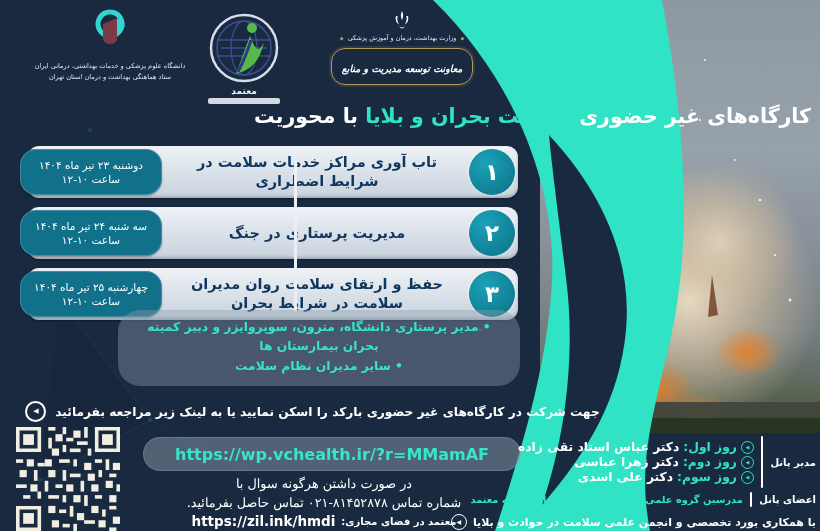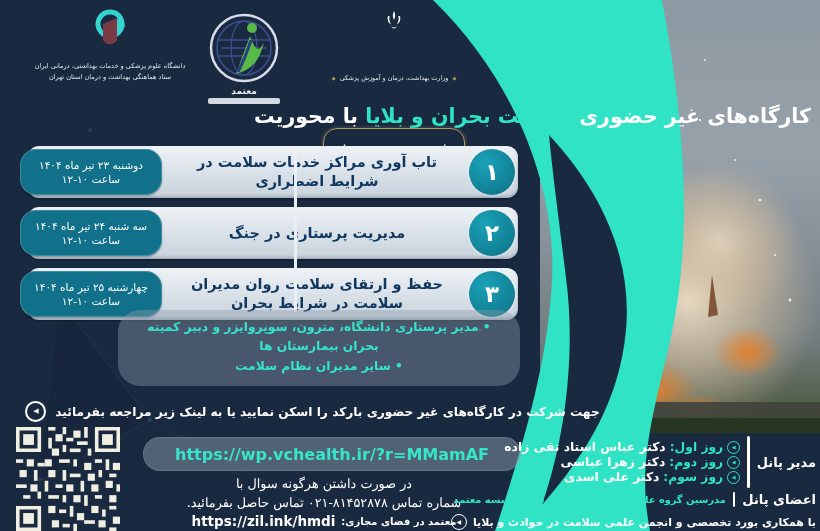--- a/index.html
+++ b/index.html
@@ -10,21 +10,21 @@
     direction:rtl;
   }
   .bg{position:absolute;inset:0;z-index:0;}
   
   .logo{position:absolute;z-index:3;display:flex;flex-direction:column;align-items:center;color:#e9edf4;}
   .logo-uni{left:30px;top:8px;width:160px;}
   .logo-uni .caption{font-size:6.6px;line-height:1.6;text-align:center;margin-top:3px;color:#dfe6ef;}
   .logo-motamed{left:196px;top:12px;width:96px;}
   .motamed-caption{font-size:9px;font-weight:bold;margin-top:2px;color:#f2f4f8;}
   .motamed-strip{width:72px;height:6px;background:#e9edf4;border-radius:2px;margin-top:2px;opacity:.9;}
-  .logo-ministry{left:330px;top:10px;width:128px;gap:40px;}
+  .logo-ministry{left:338px;top:10px;width:128px;}
   .ministry-line{font-size:6.4px;color:#e9edf4;margin-top:2px;display:flex;align-items:center;gap:4px;}
   .ornament{color:#b59a5a;font-size:5px;}
   .cartouche{
     margin-top:6px;border:1px solid #b59a5a;border-radius:14px;
     padding:8px 10px;position:relative;min-width:104px;text-align:center;
     box-shadow:0 0 0 2px rgba(181,154,90,.15);
   }
   .cartouche .script{font-family:"DejaVu Serif",serif;font-style:italic;font-size:9.5px;color:#fff;font-weight:bold;white-space:nowrap;}
   
   .title-row{
@@ -91,21 +91,21 @@
   .url-pill .url{color:#35e6c8;font-weight:bold;font-size:16px;direction:ltr;font-family:"DejaVu Sans",sans-serif;}
   
   .contact{position:absolute;z-index:3;left:118px;top:474px;width:412px;text-align:center;color:#fff;direction:rtl;}
   .contact .c1,.contact .c2{font-family:"DejaVu Serif",serif;font-size:12.8px;line-height:1.5;}
   .contact .c3{display:flex;align-items:center;justify-content:center;gap:6px;margin-top:1px;}
   .contact .c3 .lbl{font-size:10px;font-weight:bold;}
   .contact .c3 .lnk{font-size:13.5px;font-weight:bold;direction:ltr;color:#fff;}
   
   .panel-block{position:absolute;z-index:3;color:#fff;direction:rtl;display:flex;align-items:center;gap:7px;}
   .panel-managers{top:436px;left:556px;width:260px;}
-  .p-label{font-size:13px;font-weight:bold;white-space:nowrap;color:#fff;}
+  .p-label{font-size:10px;font-weight:bold;white-space:nowrap;color:#fff;}
   .p-divider{flex:0 0 auto;width:2.5px;background:#fff;border-radius:2px;}
   .p-divider.tall{height:52px;}
   .p-divider.short{height:15px;}
   .names{display:flex;flex-direction:column;gap:1px;}
   .name-line{display:flex;align-items:center;gap:4px;font-size:12.3px;font-weight:bold;white-space:nowrap;}
   .mini-icon{
     flex:0 0 auto;width:11px;height:11px;border:1.4px solid #2fe3c4;border-radius:50%;
     display:flex;align-items:center;justify-content:center;color:#2fe3c4;font-size:5px;line-height:1;
   }
   .day-label{color:#2fe3c4;}

